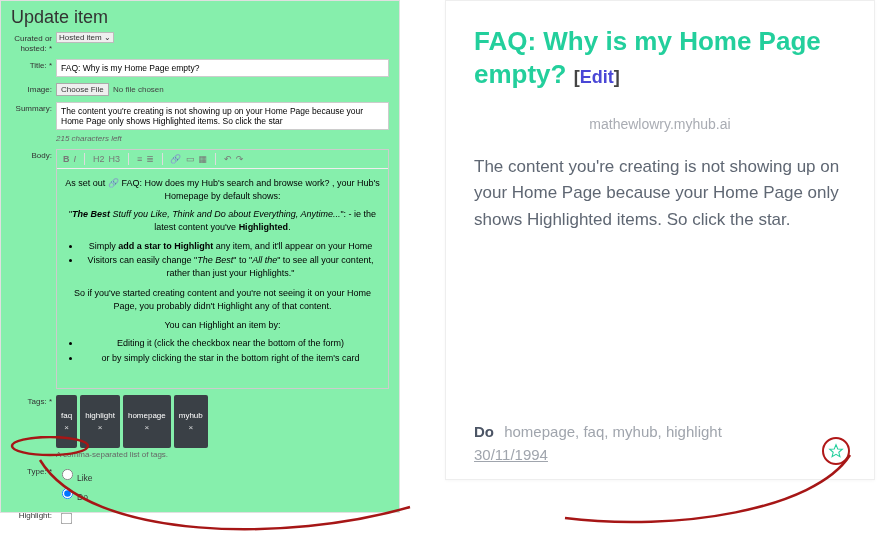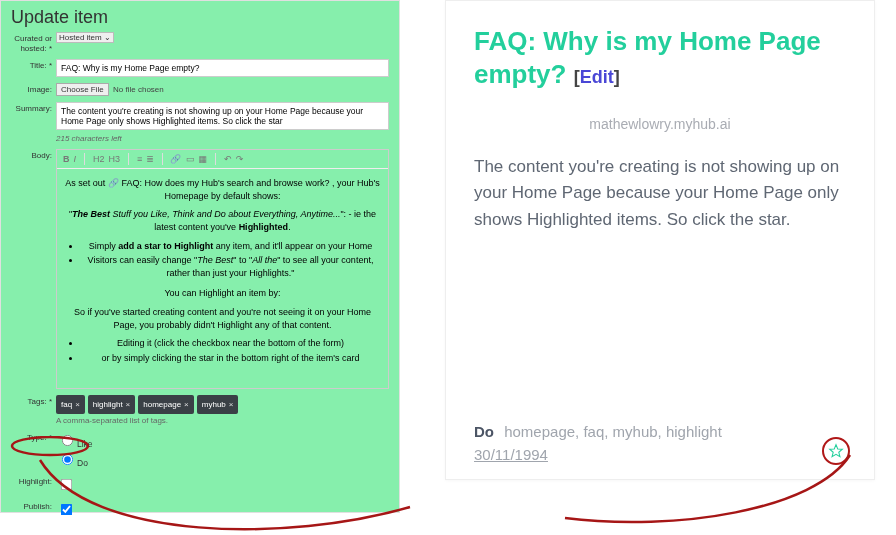--- a/index.html
+++ b/index.html
@@ -118,25 +118,26 @@
   .tags {
     display: flex;
     flex-wrap: wrap;
     gap: 3px;
     align-items: center;
   }
   .tag-chip {
     background: #3a4046;
     color: #fff;
     font-size: 8px;
-    padding: 5px 5px;
+    padding: 16px 5px;
     border-radius: 2px;
     display: inline-flex;
     gap: 3px;
     align-items: center;
+    flex-direction: column;
   }
   .tag-chip .x { opacity: 0.8; }
   .tags-hint {
     font-size: 8px;
     color: #666;
     margin-top: 2px;
   }
   .radio-group label {
     display: block;
     font-size: 8.5px;
@@ -304,22 +305,22 @@
             <span>🔗 FAQ: How does my Hub's search and browse work?</span>
             <span>, your Hub's Homepage by default shows:</span>
           </p>
           <p>
             <span>"</span><b><i>The Best</i></b><i> Stuff you Like, Think and Do about </i><i>Everything, Anytime...</i><span>": - ie the latest content you've </span><b>Highlighted</b><span>.</span>
           </p>
           <ul>
             <li><span>Simply </span><b>add a star to Highlight</b><span> any item, and it'll appear on your Home</span></li>
             <li><span>Visitors can easily change "</span><i>The Best</i><span>" to "</span><i>All the</i><span>" to see all your content, rather than just your Highlights."</span></li>
           </ul>
+          <p>So if you've started creating content and you're not seeing it on your Home Page, you probably didn't Highlight any of that content.</p>
           <p>You can Highlight an item by:</p>
-          <p>So if you've started creating content and you're not seeing it on your Home Page, you probably didn't Highlight any of that content.</p>
           <ul>
             <li>Editing it (click the checkbox near the bottom of the form)</li>
             <li>or by simply clicking the star in the bottom right of the item's card</li>
           </ul>
         </div>
       </div>
     </div>
   </div>
 
   <div class="form-row">

